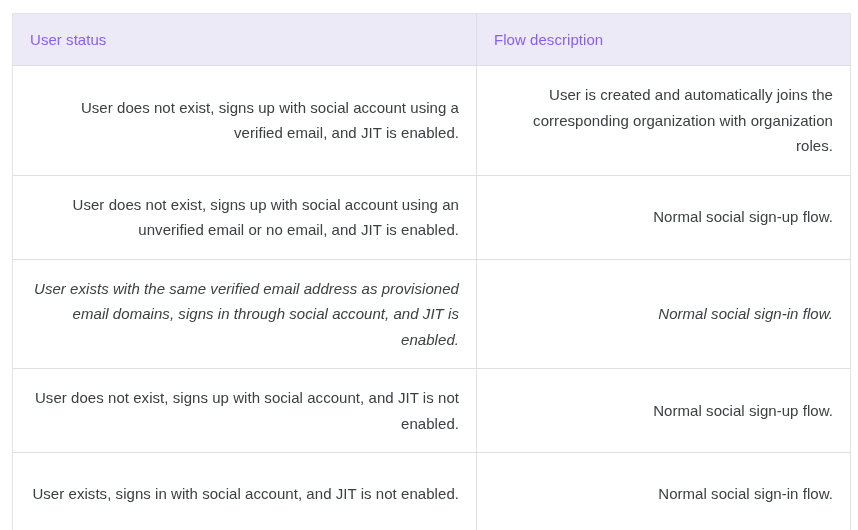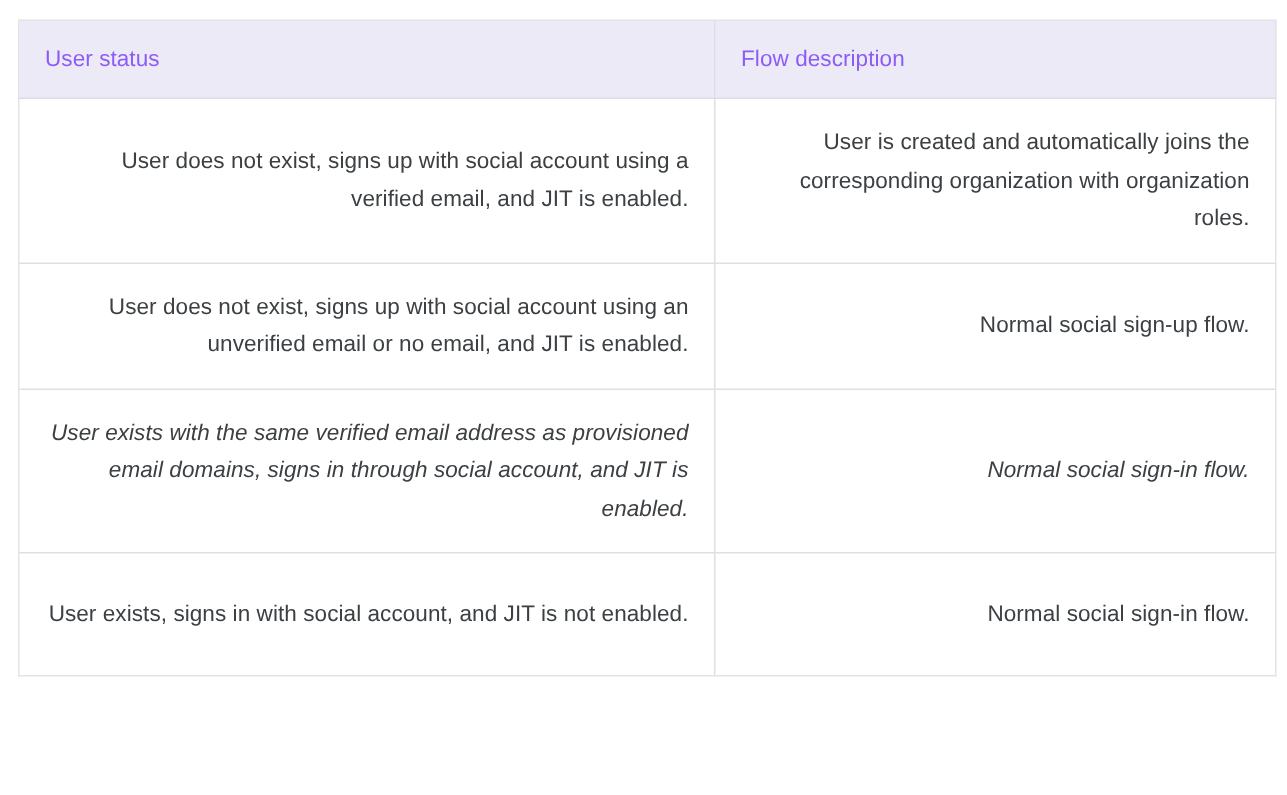--- a/index.html
+++ b/index.html
@@ -114,20 +114,24 @@
           <td>User is created and automatically joins the corresponding organization with organization roles.</td>
         </tr>
         <tr class="r1">
           <td>User does not exist, signs up with social account using an unverified email or no email, and JIT is enabled.</td>
           <td>Normal social sign-up flow.</td>
         </tr>
         <tr class="r2">
           <td>User exists with the same verified email address as provisioned email domains, signs in through social account, and JIT is enabled.</td>
           <td>Normal social sign-in flow.</td>
         </tr>
+        <tr class="r3">
+          <td>User does not exist, signs up with social account, and JIT is not enabled.</td>
+          <td>Normal social sign-up flow.</td>
+        </tr>
         <tr class="r4">
           <td>User exists, signs in with social account, and JIT is not enabled.</td>
           <td>Normal social sign-in flow.</td>
         </tr>
       </tbody>
     </table>
   </div>
 
 </div>
 

